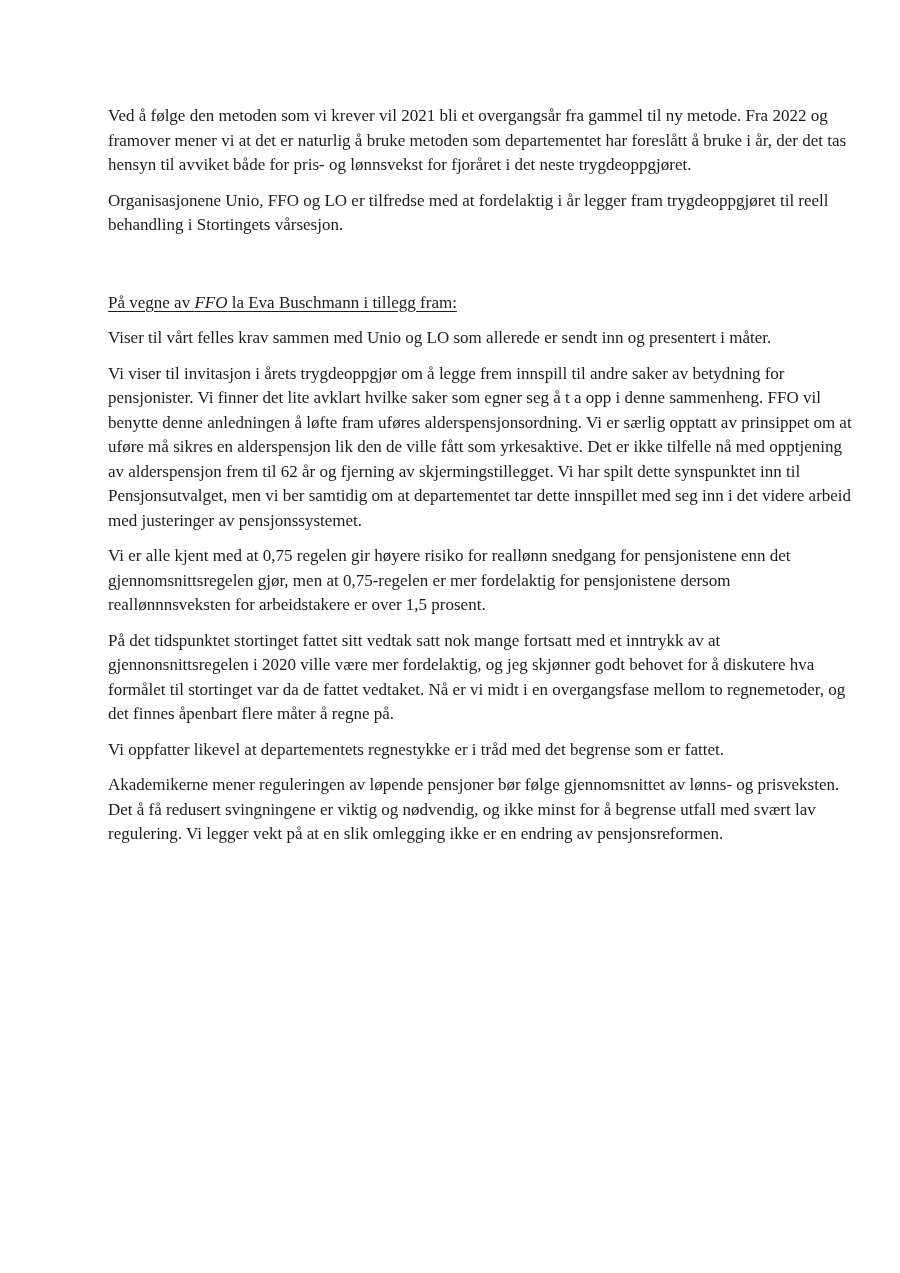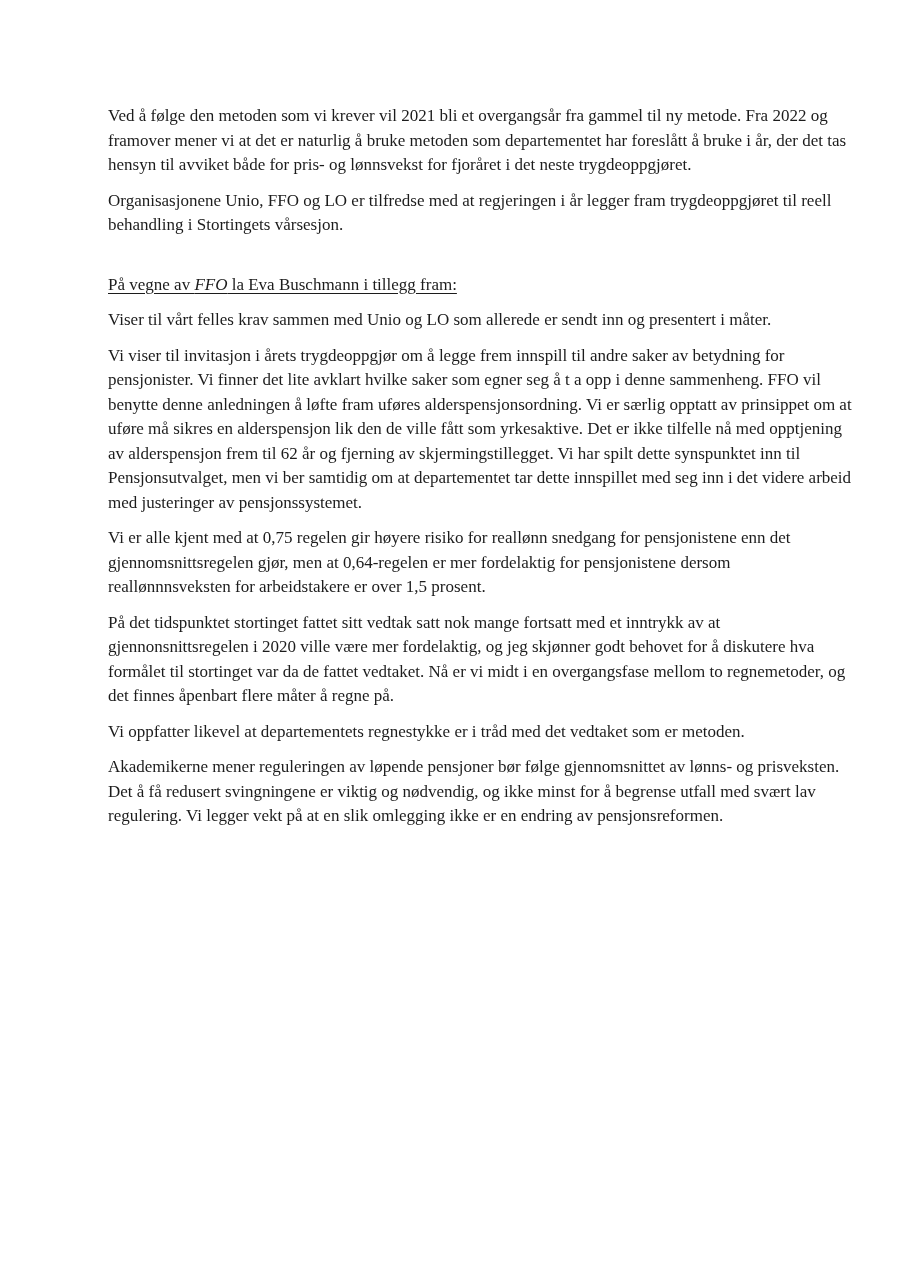--- a/index.html
+++ b/index.html
@@ -21,21 +21,21 @@
     font-size: 17px;
     line-height: 24.5px;
     color: #1c1c1c;
     text-align: left;
   }
   .doc-page p {
     margin: 0 0 11px 0;
     padding: 0;
   }
   .doc-page p.heading {
-    margin-top: 24px;
+    margin-top: 42px;
     text-decoration: underline;
     text-underline-offset: 3px;
   }
   .doc-page p.heading em {
     font-style: italic;
   }
   .page-number {
     position: absolute;
     top: 1176px;
     right: 110px;
@@ -44,34 +44,34 @@
     color: #0369a1;
   }
 </style>
 </head>
 <body>
 
 <div class="doc-page">
 
   <p>Ved å følge den metoden som vi krever vil 2021 bli et overgangsår fra gammel til ny metode. Fra 2022 og framover mener vi at det er naturlig å bruke metoden som departementet har foreslått å bruke i år, der det tas hensyn til avviket både for pris- og lønnsvekst for fjoråret i det neste trygdeoppgjøret.</p>
 
-  <p>Organisasjonene Unio, FFO og LO er tilfredse med at regjeringen i år legger fram trygdeoppgjøret til reell behandling i Stortingets vårsesjon.</p>
+  <p>Organisasjonene Unio, FFO og LO er tilfredse med at fordelaktig i år legger fram trygdeoppgjøret til reell behandling i Stortingets vårsesjon.</p>
 
   <p class="heading"><span>På vegne av </span><em>FFO</em><span> la Eva Buschmann i tillegg fram:</span></p>
 
   <p>Viser til vårt felles krav sammen med Unio og LO som allerede er sendt inn og presentert i måter.</p>
 
   <p>Vi viser til invitasjon i årets trygdeoppgjør om å legge frem innspill til andre saker av betydning for pensjonister. Vi finner det lite avklart hvilke saker som egner seg å t a opp i denne sammenheng. FFO vil benytte denne anledningen å løfte fram uføres alderspensjonsordning. Vi er særlig opptatt av prinsippet om at uføre må sikres en alderspensjon lik den de ville fått som yrkesaktive. Det er ikke tilfelle nå med opptjening av alderspensjon frem til 62 år og fjerning av skjermingstillegget. Vi har spilt dette synspunktet inn til Pensjonsutvalget, men vi ber samtidig om at departementet tar dette innspillet med seg inn i det videre arbeid med justeringer av pensjonssystemet.</p>
 
 
 
-  <p>Vi er alle kjent med at 0,75 regelen gir høyere risiko for reallønn snedgang for pensjonistene enn det gjennomsnittsregelen gjør, men at 0,64-regelen er mer fordelaktig for pensjonistene dersom reallønnnsveksten for arbeidstakere er over 1,5 prosent.</p>
+  <p>Vi er alle kjent med at 0,75 regelen gir høyere risiko for reallønn snedgang for pensjonistene enn det gjennomsnittsregelen gjør, men at 0,75-regelen er mer fordelaktig for pensjonistene dersom reallønnnsveksten for arbeidstakere er over 1,5 prosent.</p>
 
   <p>På det tidspunktet stortinget fattet sitt vedtak satt nok mange fortsatt med et inntrykk av at gjennonsnittsregelen i 2020 ville være mer fordelaktig, og jeg skjønner godt behovet for å diskutere hva formålet til stortinget var da de fattet vedtaket. Nå er vi midt i en overgangsfase mellom to regnemetoder, og det finnes åpenbart flere måter å regne på.</p>
 
-  <p>Vi oppfatter likevel at departementets regnestykke er i tråd med det vedtaket som er metoden.</p>
+  <p>Vi oppfatter likevel at departementets regnestykke er i tråd med det begrense som er fattet.</p>
 
 
   <p>Akademikerne mener reguleringen av løpende pensjoner bør følge gjennomsnittet av lønns- og prisveksten. Det å få redusert svingningene er viktig og nødvendig, og ikke minst for å begrense utfall med svært lav regulering. Vi legger vekt på at en slik omlegging ikke er en endring av pensjonsreformen.</p>
 
   <div class="page-number">11</div>
 
 </div>
 
 </body></html>

